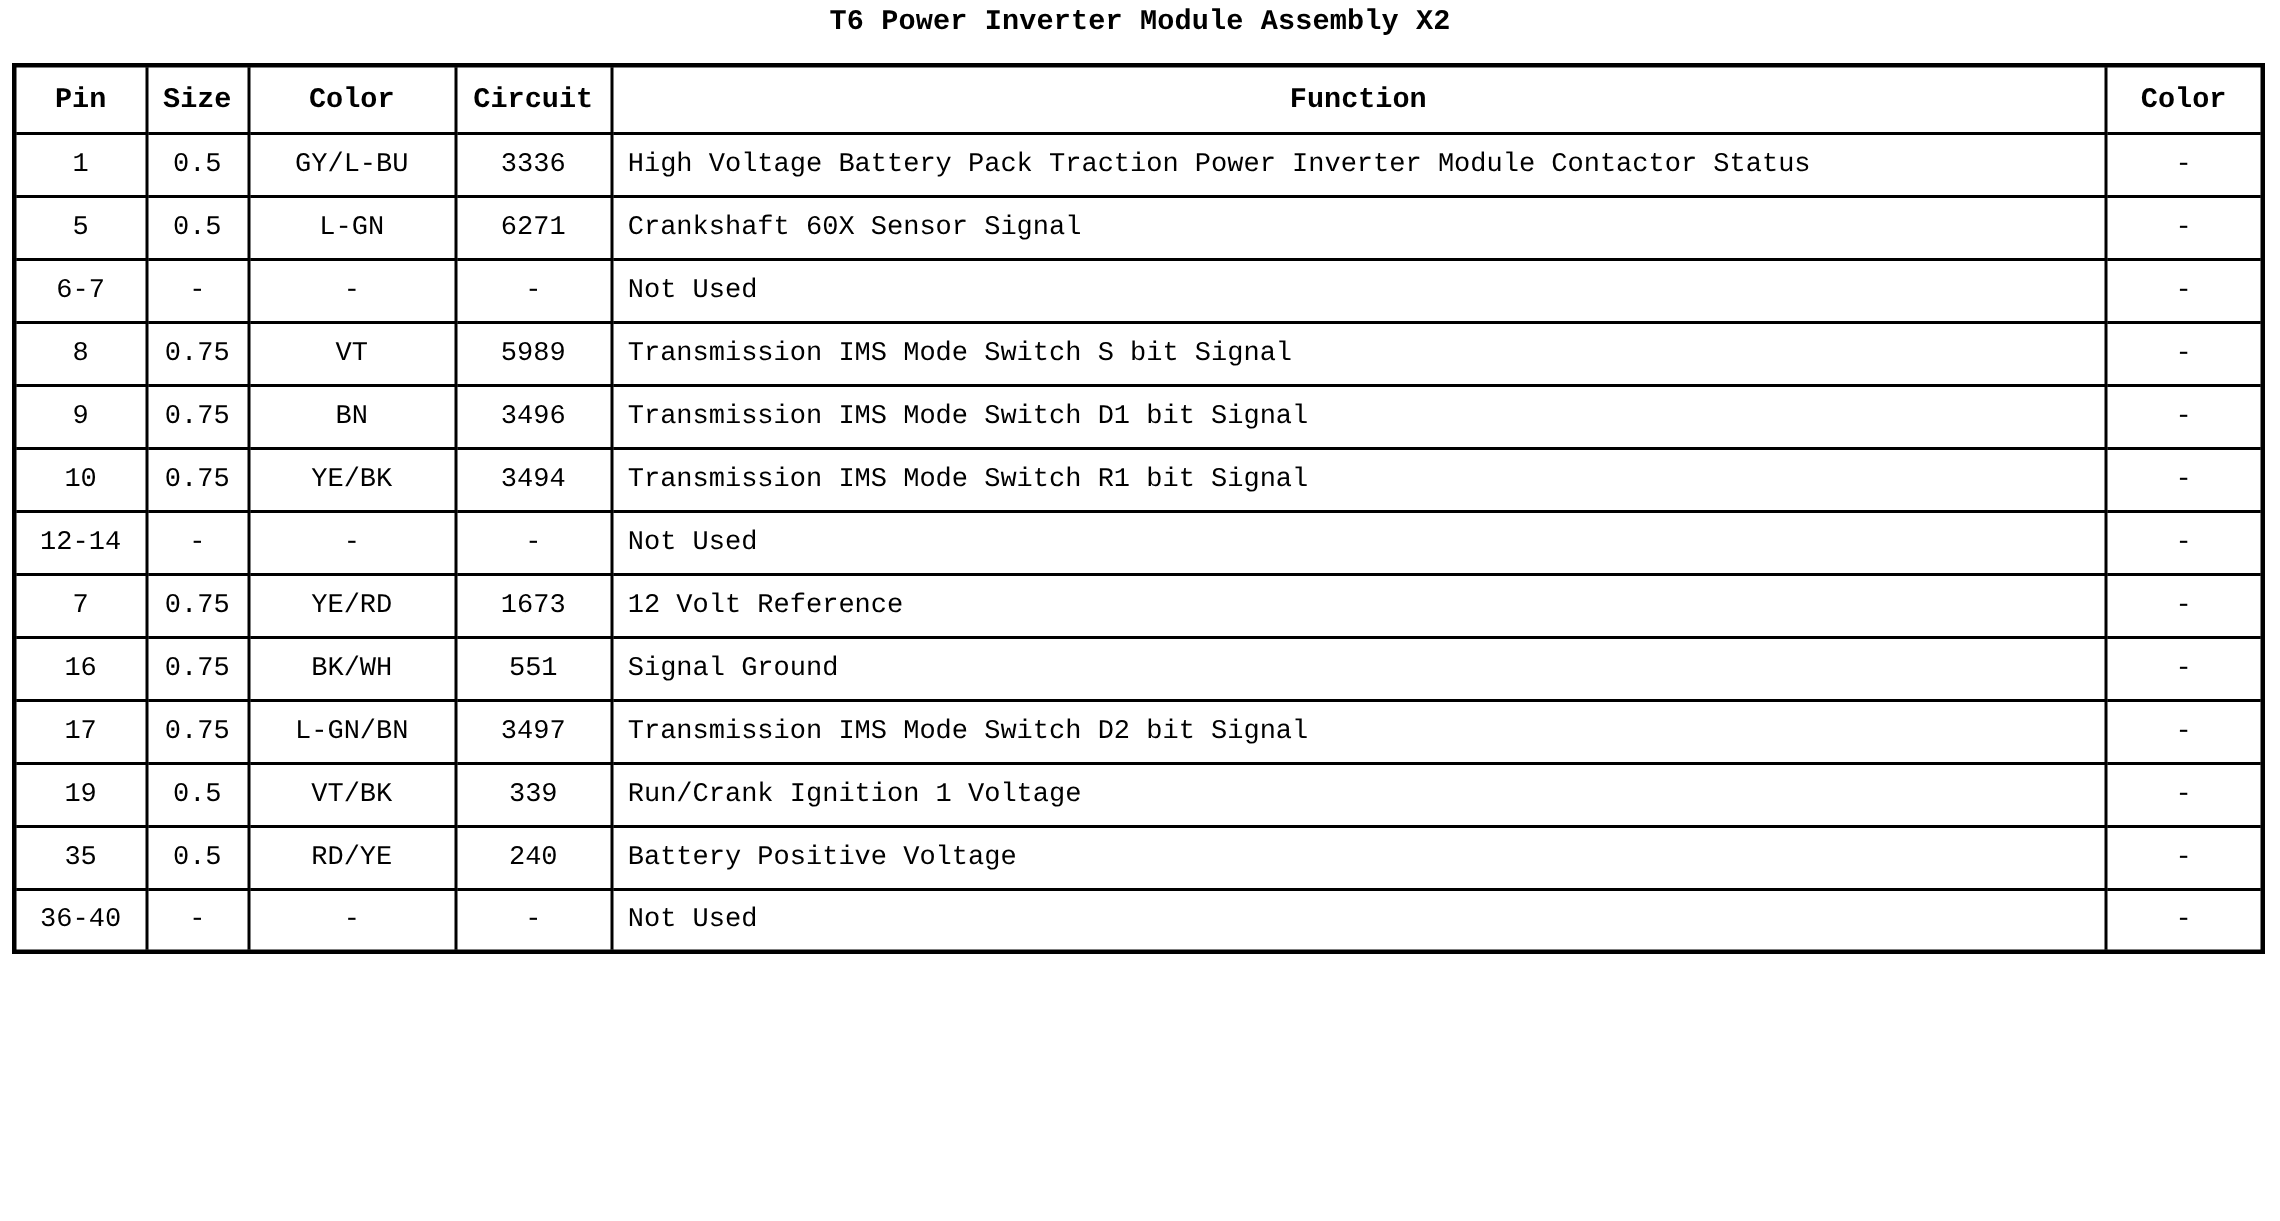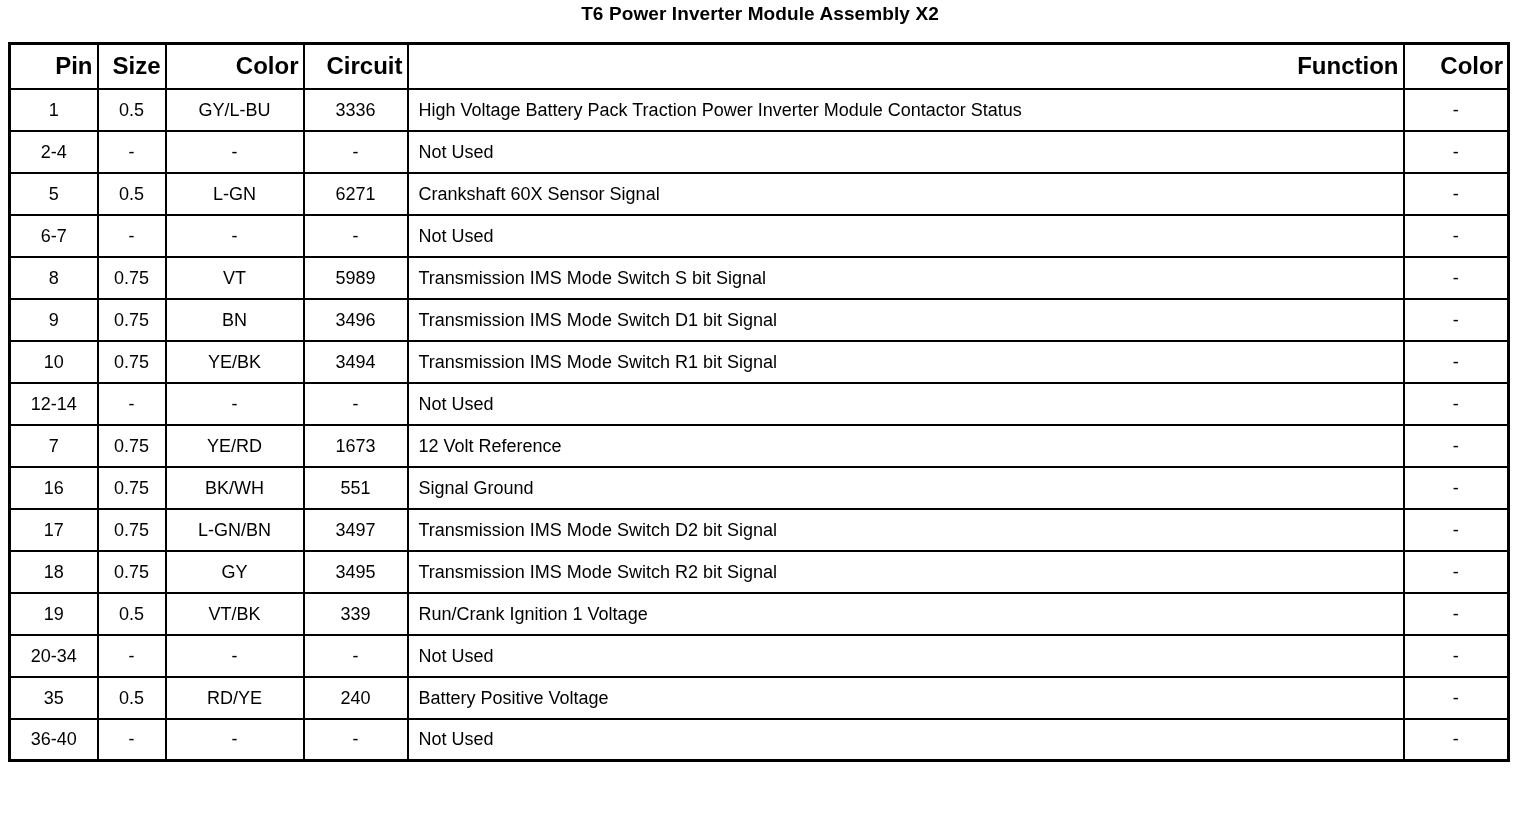--- a/index.html
+++ b/index.html
@@ -12,20 +12,21 @@
     height: 814px;
     font-family: "Liberation Sans", sans-serif;
     color: #000000;
     overflow: hidden;
   }
   .page {
     position: relative;
     width: 1364px;
     height: 814px;
     box-sizing: border-box;
+    font-family: Liberation Mono, monospace;
   }
   .title {
     position: absolute;
     left: 0;
     top: 2px;
     width: 1520px;
     text-align: center;
     font-size: 19px;
     font-weight: bold;
     letter-spacing: 0.1px;
@@ -58,23 +59,23 @@
     padding: 0 4px;
     font-size: 18px;
     line-height: 20px;
     vertical-align: middle;
     box-sizing: border-box;
     overflow: hidden;
     white-space: nowrap;
   }
   table.pinout thead th {
     font-weight: bold;
-    text-align: right;
+    text-align: center;
     height: 45px;
-    font-size: 24px;
+    font-size: 19px;
   }
   table.pinout tbody td {
     font-weight: normal;
     text-align: center;
   }
   table.pinout tbody td.func {
     text-align: left;
     padding-left: 10px;
   }
   table.pinout tbody td.pin {
@@ -111,28 +112,20 @@
       <tbody id="pinout-body">
           <tr>
             <td class="pin">1</td>
             <td>0.5</td>
             <td>GY/L-BU</td>
             <td>3336</td>
             <td class="func">High Voltage Battery Pack Traction Power Inverter Module Contactor Status</td>
             <td>-</td>
           </tr>
           <tr>
-            <td class="pin">2-4</td>
-            <td>-</td>
-            <td>-</td>
-            <td>-</td>
-            <td class="func">Not Used</td>
-            <td>-</td>
-          </tr>
-          <tr>
             <td class="pin">5</td>
             <td>0.5</td>
             <td>L-GN</td>
             <td>6271</td>
             <td class="func">Crankshaft 60X Sensor Signal</td>
             <td>-</td>
           </tr>
           <tr>
             <td class="pin">6-7</td>
             <td>-</td>
@@ -191,44 +184,28 @@
           </tr>
           <tr>
             <td class="pin">17</td>
             <td>0.75</td>
             <td>L-GN/BN</td>
             <td>3497</td>
             <td class="func">Transmission IMS Mode Switch D2 bit Signal</td>
             <td>-</td>
           </tr>
           <tr>
-            <td class="pin">18</td>
-            <td>0.75</td>
-            <td>GY</td>
-            <td>3495</td>
-            <td class="func">Transmission IMS Mode Switch R2 bit Signal</td>
-            <td>-</td>
-          </tr>
-          <tr>
             <td class="pin">19</td>
             <td>0.5</td>
             <td>VT/BK</td>
             <td>339</td>
             <td class="func">Run/Crank Ignition 1 Voltage</td>
             <td>-</td>
           </tr>
           <tr>
-            <td class="pin">20-34</td>
-            <td>-</td>
-            <td>-</td>
-            <td>-</td>
-            <td class="func">Not Used</td>
-            <td>-</td>
-          </tr>
-          <tr>
             <td class="pin">35</td>
             <td>0.5</td>
             <td>RD/YE</td>
             <td>240</td>
             <td class="func">Battery Positive Voltage</td>
             <td>-</td>
           </tr>
           <tr>
             <td class="pin">36-40</td>
             <td>-</td>

